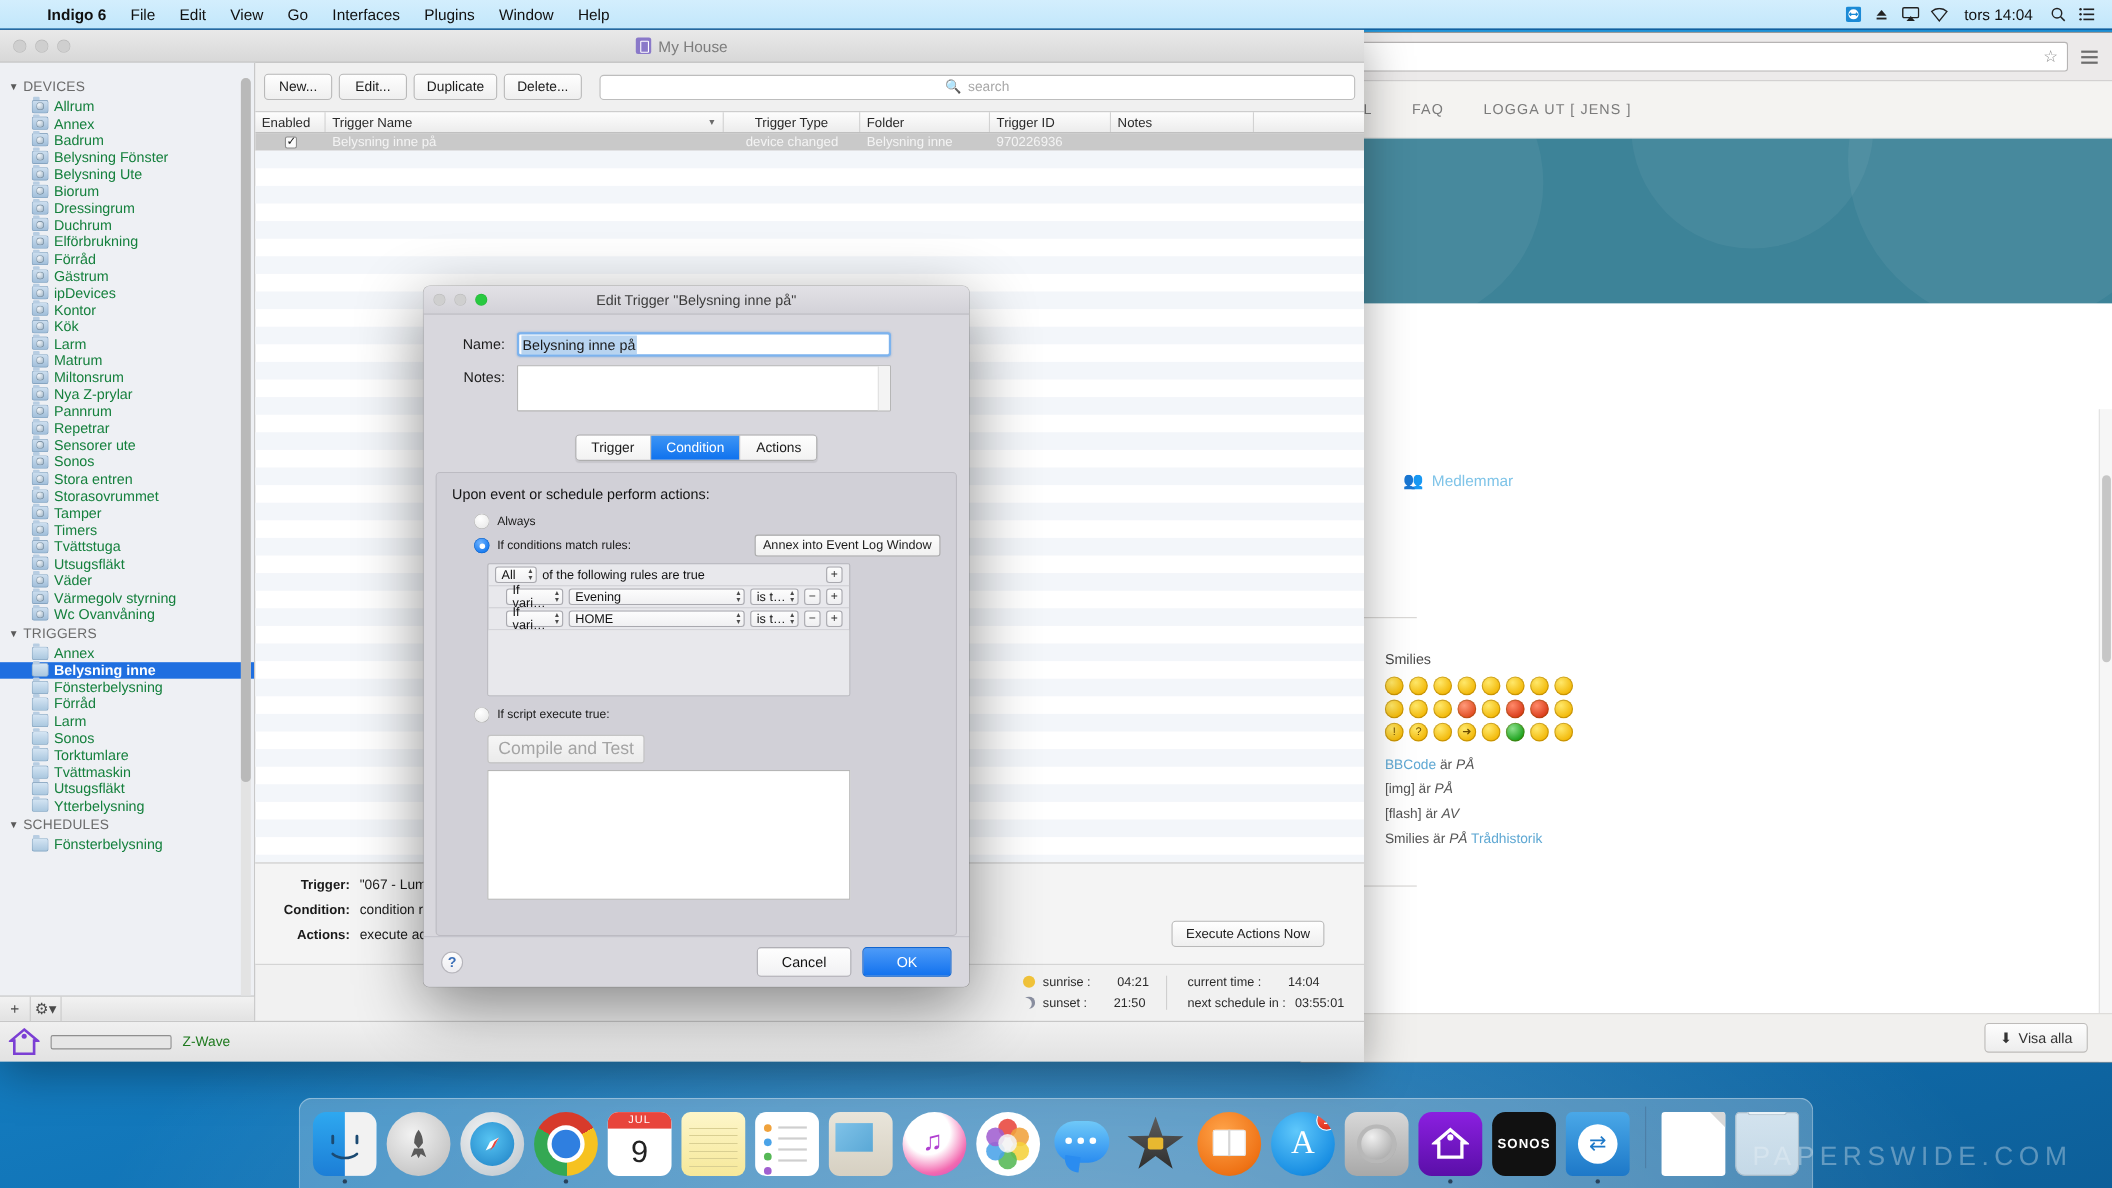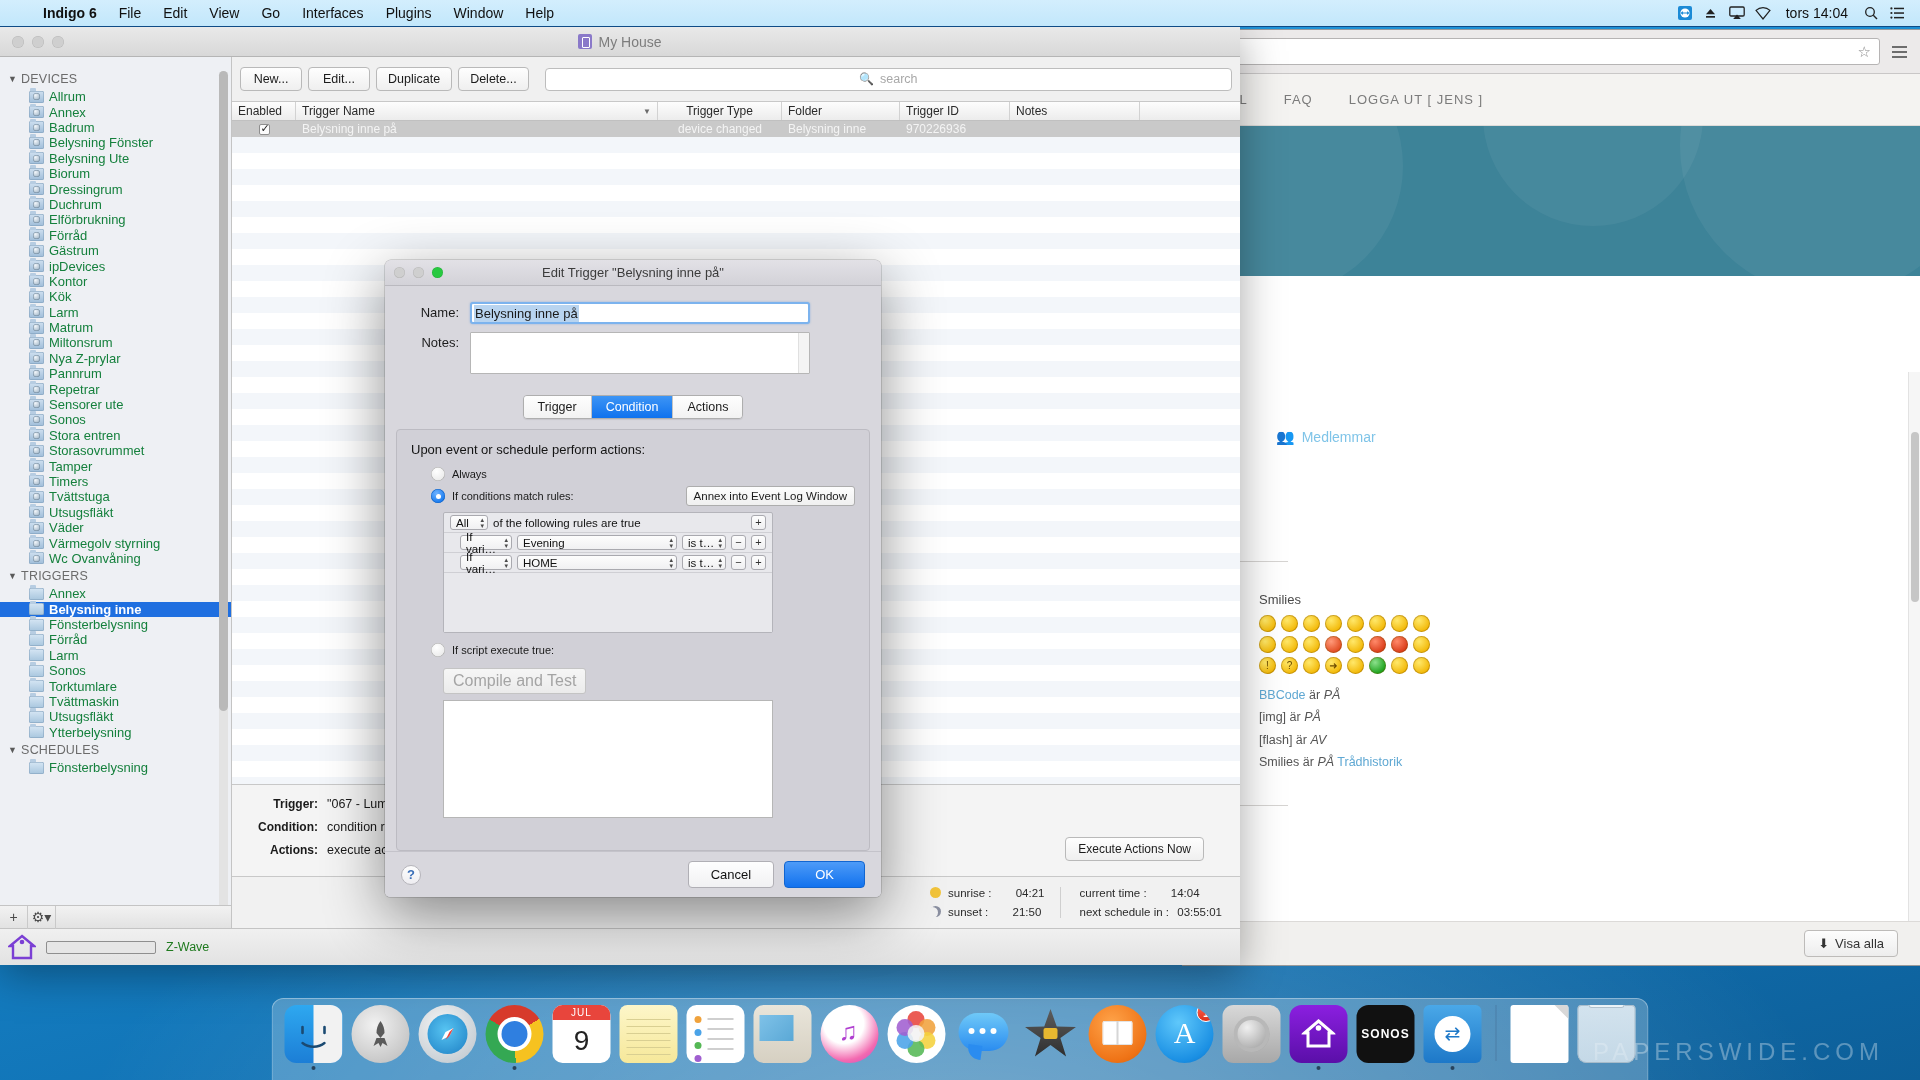--- a/index.html
+++ b/index.html
@@ -408,21 +408,21 @@
     border: 1px solid #1165d0; border-radius: 4px; padding: 5px 30px;
     background: linear-gradient(#4d9bf8,#1272ee); color: #fff; font-size: 13px;
   }
 
   
   #dock {
     position: absolute; left: 50%; transform: translateX(-50%);
     bottom: 0; height: 82px;
     background: rgba(255,255,255,.23);
     border-radius: 12px 12px 0 0;
-    display: flex; align-items: flex-start; gap: 9px;
+    display: flex; align-items: flex-end; gap: 9px;
     padding: 6px 12px 4px 12px;
     border: 1px solid rgba(255,255,255,.35); border-bottom: none;
     z-index: 50;
   }
   .dock-icon {
     width: 58px; height: 58px; border-radius: 12px; position: relative;
     display: flex; align-items: center; justify-content: center;
     font-size: 26px; color: #fff; overflow: hidden; flex: none;
   }
   .dock-wrap { display: flex; flex-direction: column; align-items: center; gap: 3px; }

